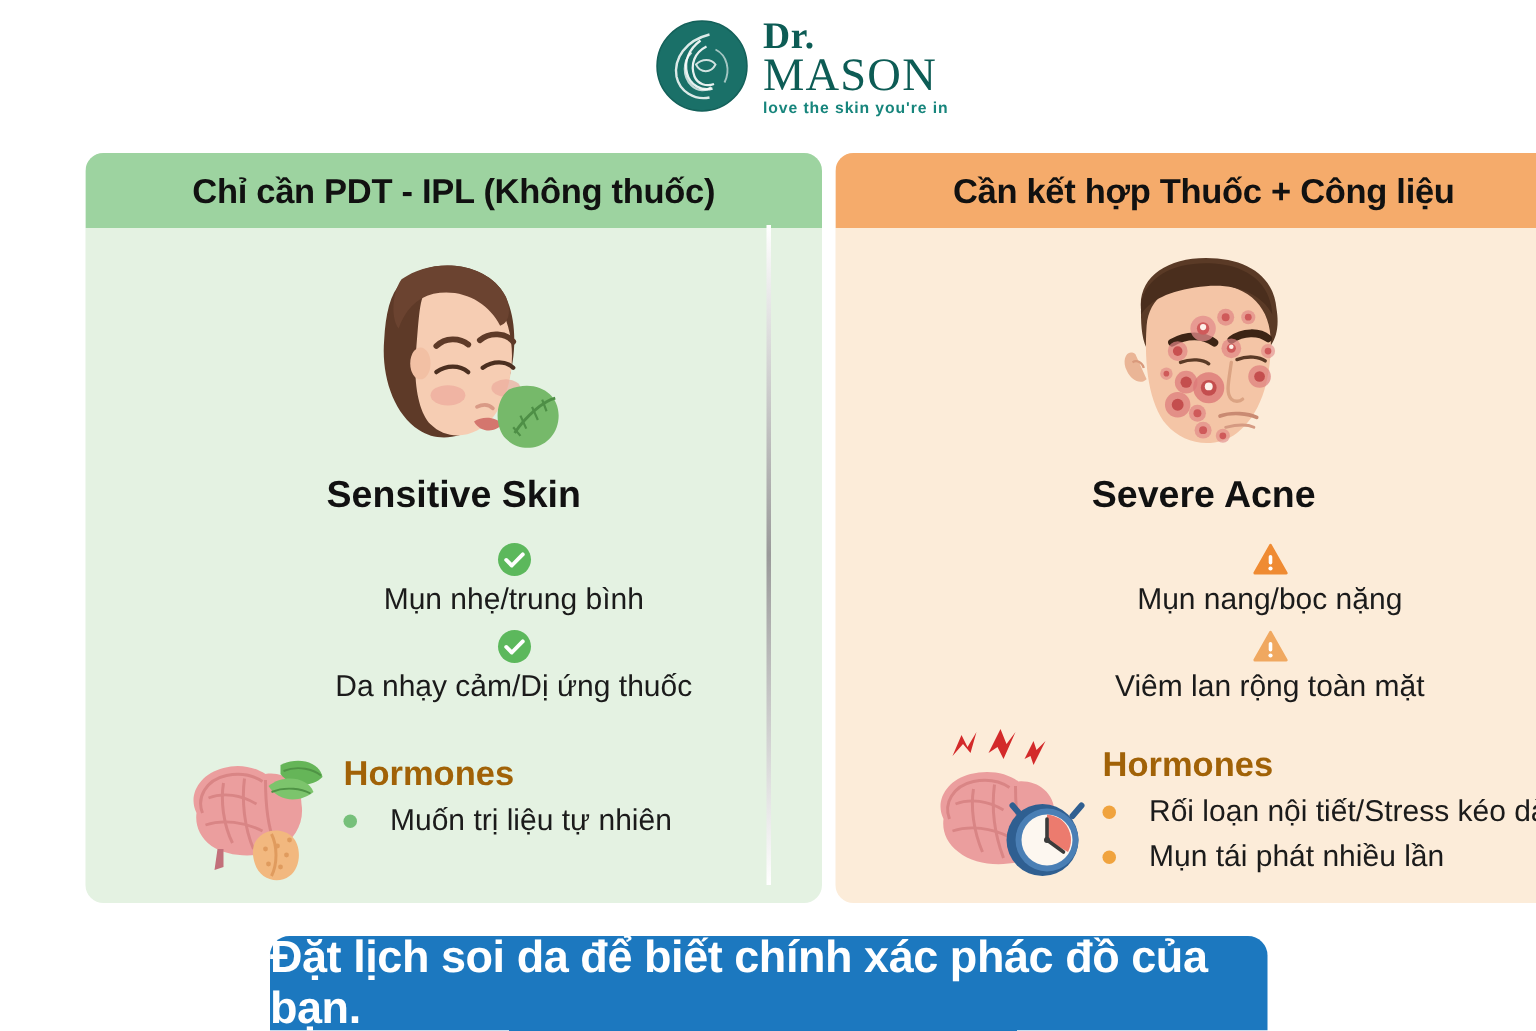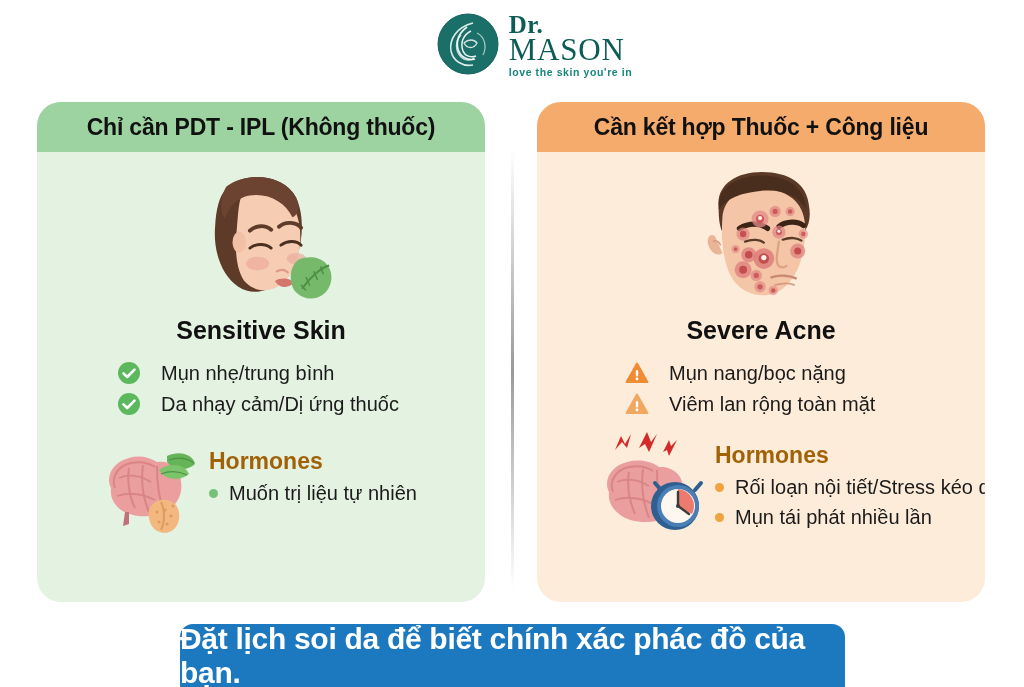--- a/index.html
+++ b/index.html
@@ -27,22 +27,22 @@
     font-family: "Liberation Serif", serif;
     font-size: 31px; font-weight: 400; color: #0d5c55; letter-spacing: .8px;
   }
   .logo-tagline {
     font-size: 10.5px; font-weight: 700; color: #17857c;
     letter-spacing: .6px; margin-top: 2px;
   }
 
   
   .card {
-    position: absolute; top: 102px; width: 448px; height: 500px;
-    border-radius: 24px; overflow: hidden;
+    position: absolute; top: 102px; width: 491px; height: 500px;
+    border-radius: 12px; overflow: hidden; margin-left: 20px;
   }
   .card-left  { left: 37px;  background: #e4f2e2; }
   .card-right { left: 537px; background: #fcecd9; }
 
   .card-header {
     height: 50px; display: flex; align-items: center; justify-content: center;
     font-size: 23px; font-weight: 700; color: #111; letter-spacing: -.2px;
   }
   .hdr-left  { background: #9dd3a0; }
   .hdr-right { background: #f5ab6b; }
@@ -60,38 +60,38 @@
   .face-area svg { display: block; }
 
   
   .cond-title {
     text-align: center; font-size: 25px; font-weight: 700; color: #111;
     margin-top: 6px;
   }
   .bullets { margin: 16px 0 0 0; padding: 0 0 0 80px; list-style: none; }
   .card-right .bullets { padding-left: 88px; }
   .bullet {
-    display: flex; align-items: center; gap: 20px;
-    font-size: 20px; color: #1b1b1b; margin-bottom: 7px; white-space: nowrap;
+    display: flex; align-items: center; gap: 4px;
+    font-size: 20px; color: #1b1b1b; margin-bottom: 7px; white-space: nowrap; flex-direction: column;
   }
   .ic { flex: 0 0 auto; width: 24px; height: 24px; }
 
   
   .hormone-block {
     display: flex; align-items: flex-start; margin-top: 26px; padding-left: 58px;
   }
   .card-right .hormone-block { padding-left: 62px; margin-top: 22px; }
   .horm-img { flex: 0 0 auto; width: 112px; height: 96px; margin-top: 2px; }
   .card-right .horm-img { width: 116px; height: 102px; margin-top: -8px; }
   .horm-content { padding-top: 6px; margin-left: 2px; }
   .card-right .horm-content { padding-top: 4px; margin-left: 0; }
   .horm-title { font-size: 23px; font-weight: 700; color: #a16207; margin-bottom: 4px; }
   .horm-list { list-style: none; }
   .horm-item {
-    display: flex; align-items: center; gap: 11px;
+    display: flex; align-items: center; gap: 22px;
     font-size: 20px; color: #1b1b1b; margin-top: 7px; white-space: nowrap;
   }
   .dot { flex: 0 0 auto; width: 9px; height: 9px; border-radius: 50%; }
   .dot-green { background: #76c07a; }
   .dot-orange { background: #f0a33e; }
 
   
   .cta {
     position: absolute; left: 180px; top: 624px; width: 665px; height: 63px;
     background: #1c78bf; border-radius: 13px 13px 0 0;

